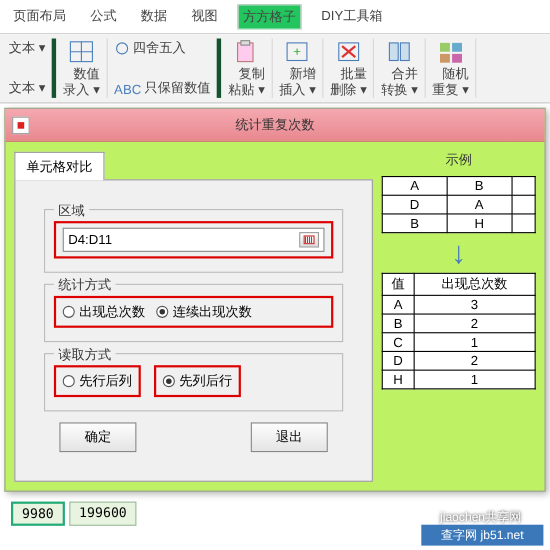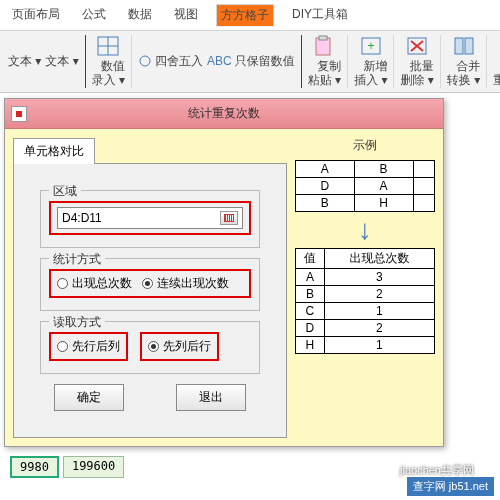--- a/index.html
+++ b/index.html
@@ -1,26 +1,26 @@
 <!DOCTYPE html>
 <html><head>
 <meta charset="utf-8">
 <style>
 *{box-sizing:border-box;margin:0;padding:0;font-family:"Microsoft YaHei",SimSun,sans-serif;font-size:12px}
 body{background:#fff;width:500px;height:500px;overflow:hidden;position:relative}
 .ribbon-tabs{display:flex;gap:14px;padding:4px 8px;background:#fff;border-bottom:1px solid #d4d4d4}
 .ribbon-tabs span{color:#444;padding:2px 4px}
-.ribbon-tabs .active{background:#f97316;border:1px solid #d4d4d4;border-bottom:1px solid #f2f2f2;margin-bottom:-1px}
+.ribbon-tabs .active{background:#22c55e;border:1px solid #d4d4d4;border-bottom:1px solid #f2f2f2;margin-bottom:-1px}
 .ribbon{display:flex;background:#f2f2f2;padding:4px 2px;border-bottom:1px solid #c9c9c9}
-.rgrp{display:flex;flex-direction:row;gap:4px;padding:0 6px;border-right:1px solid #14532d}
+.rgrp{display:flex;flex-direction:column;gap:20px;padding:0 6px;border-right:4px solid #14532d}
 .rbtn{display:flex;align-items:center;gap:3px;color:#444;white-space:nowrap}
 .rbtn svg{flex-shrink:0}
 .big{display:flex;flex-direction:column;align-items:center;gap:2px;padding:0 6px;border-right:1px solid #d8d8d8;justify-content:center}
 .big .lbl{color:#444;text-align:right;line-height:1.2}
-.dlg{position:absolute;left:4px;top:98px;width:440px;background:#fef9c3;border:1px solid #9a9a9a;box-shadow:2px 2px 6px rgba(0,0,0,.3)}
+.dlg{position:absolute;left:4px;top:98px;width:492px;background:#bef264;border:1px solid #9a9a9a;box-shadow:2px 2px 6px rgba(0,0,0,.3)}
 .titlebar{background:linear-gradient(#f5a8b0,#e8888f);color:#333;padding:6px 8px;display:flex;align-items:center;justify-content:center;position:relative;border-bottom:1px solid #c77}
 .titlebar .ico{position:absolute;left:6px;width:16px;height:16px;background:#fff;border:1px solid #999;display:flex;align-items:center;justify-content:center}
 .titlebar .ico::after{content:"";width:6px;height:6px;background:#d22}
 .dlg-body{display:flex;padding:8px;gap:8px}
 .left{flex:1}
 .tabhdr{display:inline-block;background:#fff;border:1px solid #999;border-bottom:none;padding:4px 10px;position:relative;top:1px;z-index:2}
 .tabpane{border:1px solid #999;background:#f0f0f0;padding:26px}
 .fset{border:1px solid #bbb;padding:10px 8px 12px;margin-bottom:10px;position:relative}
 .fset .lg{position:absolute;top:-8px;left:8px;background:#f0f0f0;padding:0 4px;color:#333}
 .redbox{border:2px solid #d00;padding:4px 6px;display:flex;align-items:center;gap:10px}
@@ -34,21 +34,21 @@
 .btns{display:flex;justify-content:space-between;margin-top:6px;padding:0 14px}
 .btn{border:1px solid #888;background:linear-gradient(#fdfdfd,#e4e4e4);padding:4px 22px}
 .right{width:140px}
 .ex-title{text-align:center;margin-bottom:6px;color:#333}
 .tbl{border-collapse:collapse;width:100%;background:#fff}
 .tbl td,.tbl th{border:1px solid #000;text-align:center;padding:1px 2px;font-weight:normal}
 .arrow{text-align:center;color:#4a7ebb;font-size:28px;line-height:1;margin:4px 0}
 .sheet{position:absolute;bottom:22px;left:10px;display:flex;gap:4px}
 .cell{border:1px solid #9bbb9b;background:#e8f3e0;padding:2px 8px;font-family:Consolas,monospace}
 .cell.sel{border:2px solid #2a7}
-.wm{position:absolute;right:6px;bottom:4px;background:#2a6db5;color:#fff;font-size:11px;padding:2px 6px;opacity:.92}
+.wm{position:absolute;right:6px;bottom:4px;background:#2a6db5;color:#fff;font-size:11px;padding:2px 18px;opacity:.92}
 .wm2{position:absolute;right:26px;bottom:22px;color:#fff;font-size:11px;text-shadow:0 0 3px #000}
 </style>
 </head>
 <body>
 
 <div class="ribbon-tabs">
   <span>页面布局</span>
   <span>公式</span>
   <span>数据</span>
   <span>视图</span>

